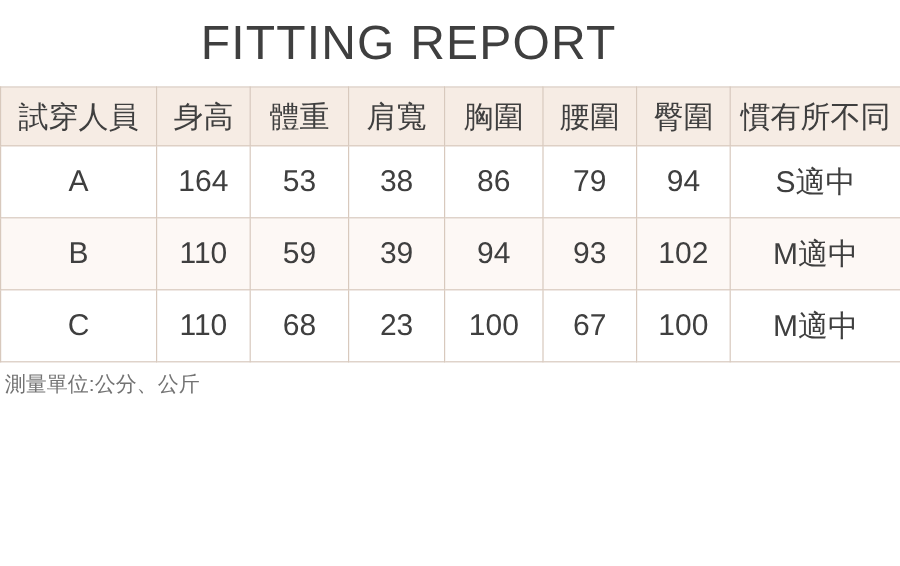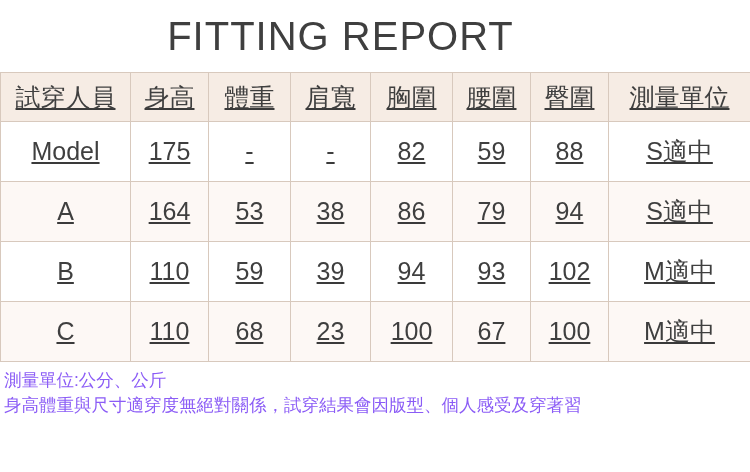--- a/index.html
+++ b/index.html
@@ -32,21 +32,20 @@
     font-size: 40px;
     letter-spacing: 1px;
     color: #3f3f3f;
     font-weight: 400;
     font-family: "Liberation Sans", sans-serif;
   }
   table.fit {
     width: 750px;
     border-collapse: collapse;
     table-layout: fixed;
-    text-decoration: underline;
   }
   table.fit th, table.fit td {
     border: 1px solid #d8c9bd;
     text-align: center;
     vertical-align: middle;
     font-weight: 400;
     color: #3f3f3f;
   }
   thead th {
     background: #f6ece4;
@@ -70,21 +69,21 @@
   col.c2 { width: 82px; }
   col.c3 { width: 80px; }
   col.c4 { width: 82px; }
   col.c5 { width: 78px; }
   col.c6 { width: 78px; }
   col.c7 { width: 142px; }
   .notes {
     padding: 6px 4px 0 4px;
     font-size: 17.5px;
     line-height: 1.45;
-    color: #8b5cf6;
+    color: #737373;
   }
   .notes div {
     white-space: nowrap;
   }
 </style>
 </head>
 <body>
 
 <div class="sheet">
 
@@ -105,34 +104,24 @@
     </colgroup>
     <thead>
       <tr>
         <th>試穿人員</th>
         <th>身高</th>
         <th>體重</th>
         <th>肩寬</th>
         <th>胸圍</th>
         <th>腰圍</th>
         <th>臀圍</th>
-        <th>測量單位</th>
+        <th>慣有所不同</th>
       </tr>
     </thead>
     <tbody>
-      <tr>
-        <td>Model</td>
-        <td>175</td>
-        <td>-</td>
-        <td>-</td>
-        <td>82</td>
-        <td>59</td>
-        <td>88</td>
-        <td>S適中</td>
-      </tr>
       <tr>
         <td>A</td>
         <td>164</td>
         <td>53</td>
         <td>38</td>
         <td>86</td>
         <td>79</td>
         <td>94</td>
         <td>S適中</td>
       </tr>
@@ -154,16 +143,15 @@
         <td>100</td>
         <td>67</td>
         <td>100</td>
         <td>M適中</td>
       </tr>
     </tbody>
   </table>
 
   <div class="notes">
     <div>測量單位:公分、公斤</div>
-    <div>身高體重與尺寸適穿度無絕對關係，試穿結果會因版型、個人感受及穿著習</div>
   </div>
 
 </div>
 
 </body></html>

